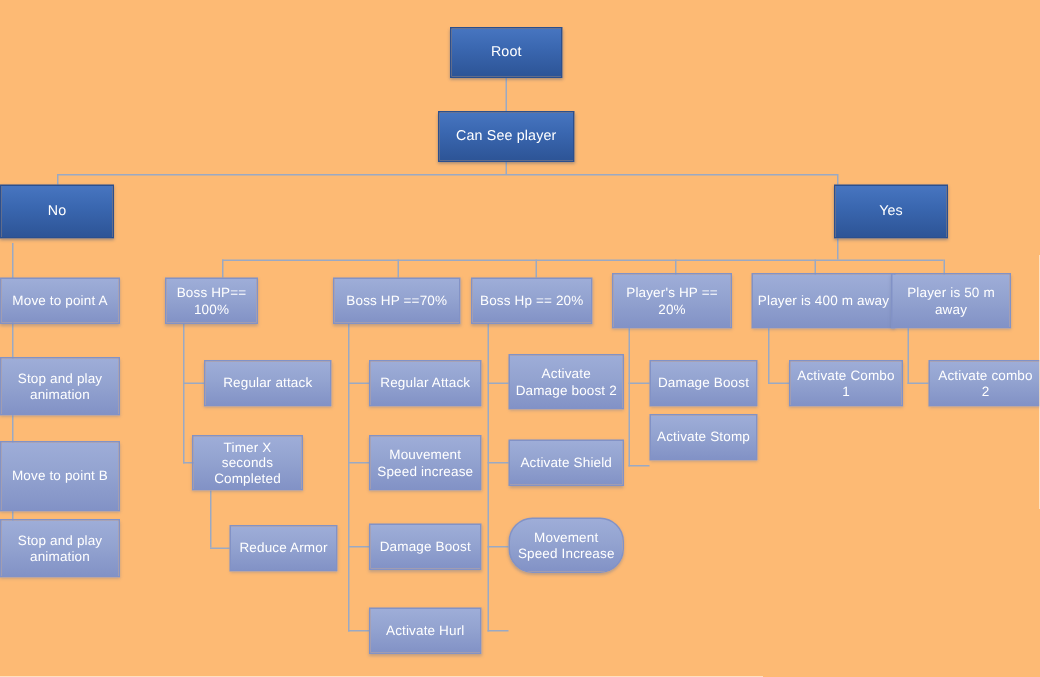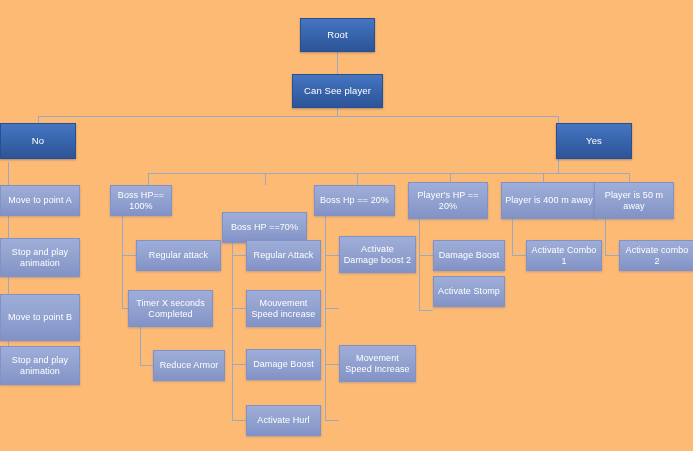--- a/index.html
+++ b/index.html
@@ -145,28 +145,28 @@
   <div class="node light" style="left:0px; top:346px; width:80px; height:39px;">
     <span class="lbl">Stop and play animation</span>
   </div>
 
   <div class="node light" style="left:110px; top:185px; width:62px; height:31px;">
     <span class="lbl">Boss HP== 100%</span>
   </div>
   <div class="node light" style="left:136px; top:240px; width:85px; height:31px;">
     <span class="lbl">Regular attack</span>
   </div>
-  <div class="node light" style="left:128px; top:290px; width:85px; height:37px;">
+  <div class="node light" style="left:128px; top:290px; width:74px; height:37px;">
     <span class="lbl">Timer X seconds Completed</span>
   </div>
   <div class="node light" style="left:153px; top:350px; width:72px; height:31px;">
     <span class="lbl">Reduce Armor</span>
   </div>
 
-  <div class="node light" style="left:222px; top:185px; width:85px; height:31px;margin-top:27px;">
+  <div class="node light" style="left:222px; top:185px; width:85px; height:31px;">
     <span class="lbl">Boss HP ==70%</span>
   </div>
   <div class="node light" style="left:246px; top:240px; width:75px; height:31px;">
     <span class="lbl">Regular Attack</span>
   </div>
   <div class="node light" style="left:246px; top:290px; width:75px; height:37px;">
     <span class="lbl">Mouvement Speed increase</span>
   </div>
   <div class="node light" style="left:246px; top:349px; width:75px; height:31px;">
     <span class="lbl">Damage Boost</span>
@@ -174,21 +174,24 @@
   <div class="node light" style="left:246px; top:405px; width:75px; height:31px;">
     <span class="lbl">Activate Hurl</span>
   </div>
 
   <div class="node light" style="left:314px; top:185px; width:81px; height:31px;">
     <span class="lbl">Boss Hp  == 20%</span>
   </div>
   <div class="node light" style="left:339px; top:236px; width:77px; height:37px;justify-content:flex-end;">
     <span class="lbl">Activate Damage boost 2</span>
   </div>
-  <div class="node light" style="left:339px; top:345px; width:77px; height:37px;">
+  <div class="node light" style="left:339px; top:293px; width:77px; height:31px;">
+    <span class="lbl">Activate Shield</span>
+  </div>
+  <div class="node light" style="left:339px; top:345px; width:77px; height:37px;border-radius:16px;">
     <span class="lbl">Movement Speed Increase</span>
   </div>
 
   <div class="node light" style="left:408px; top:182px; width:80px; height:37px;">
     <span class="lbl">Player's HP == 20%</span>
   </div>
   <div class="node light" style="left:433px; top:240px; width:72px; height:31px;">
     <span class="lbl">Damage Boost</span>
   </div>
   <div class="node light" style="left:433px; top:276px; width:72px; height:31px;">

